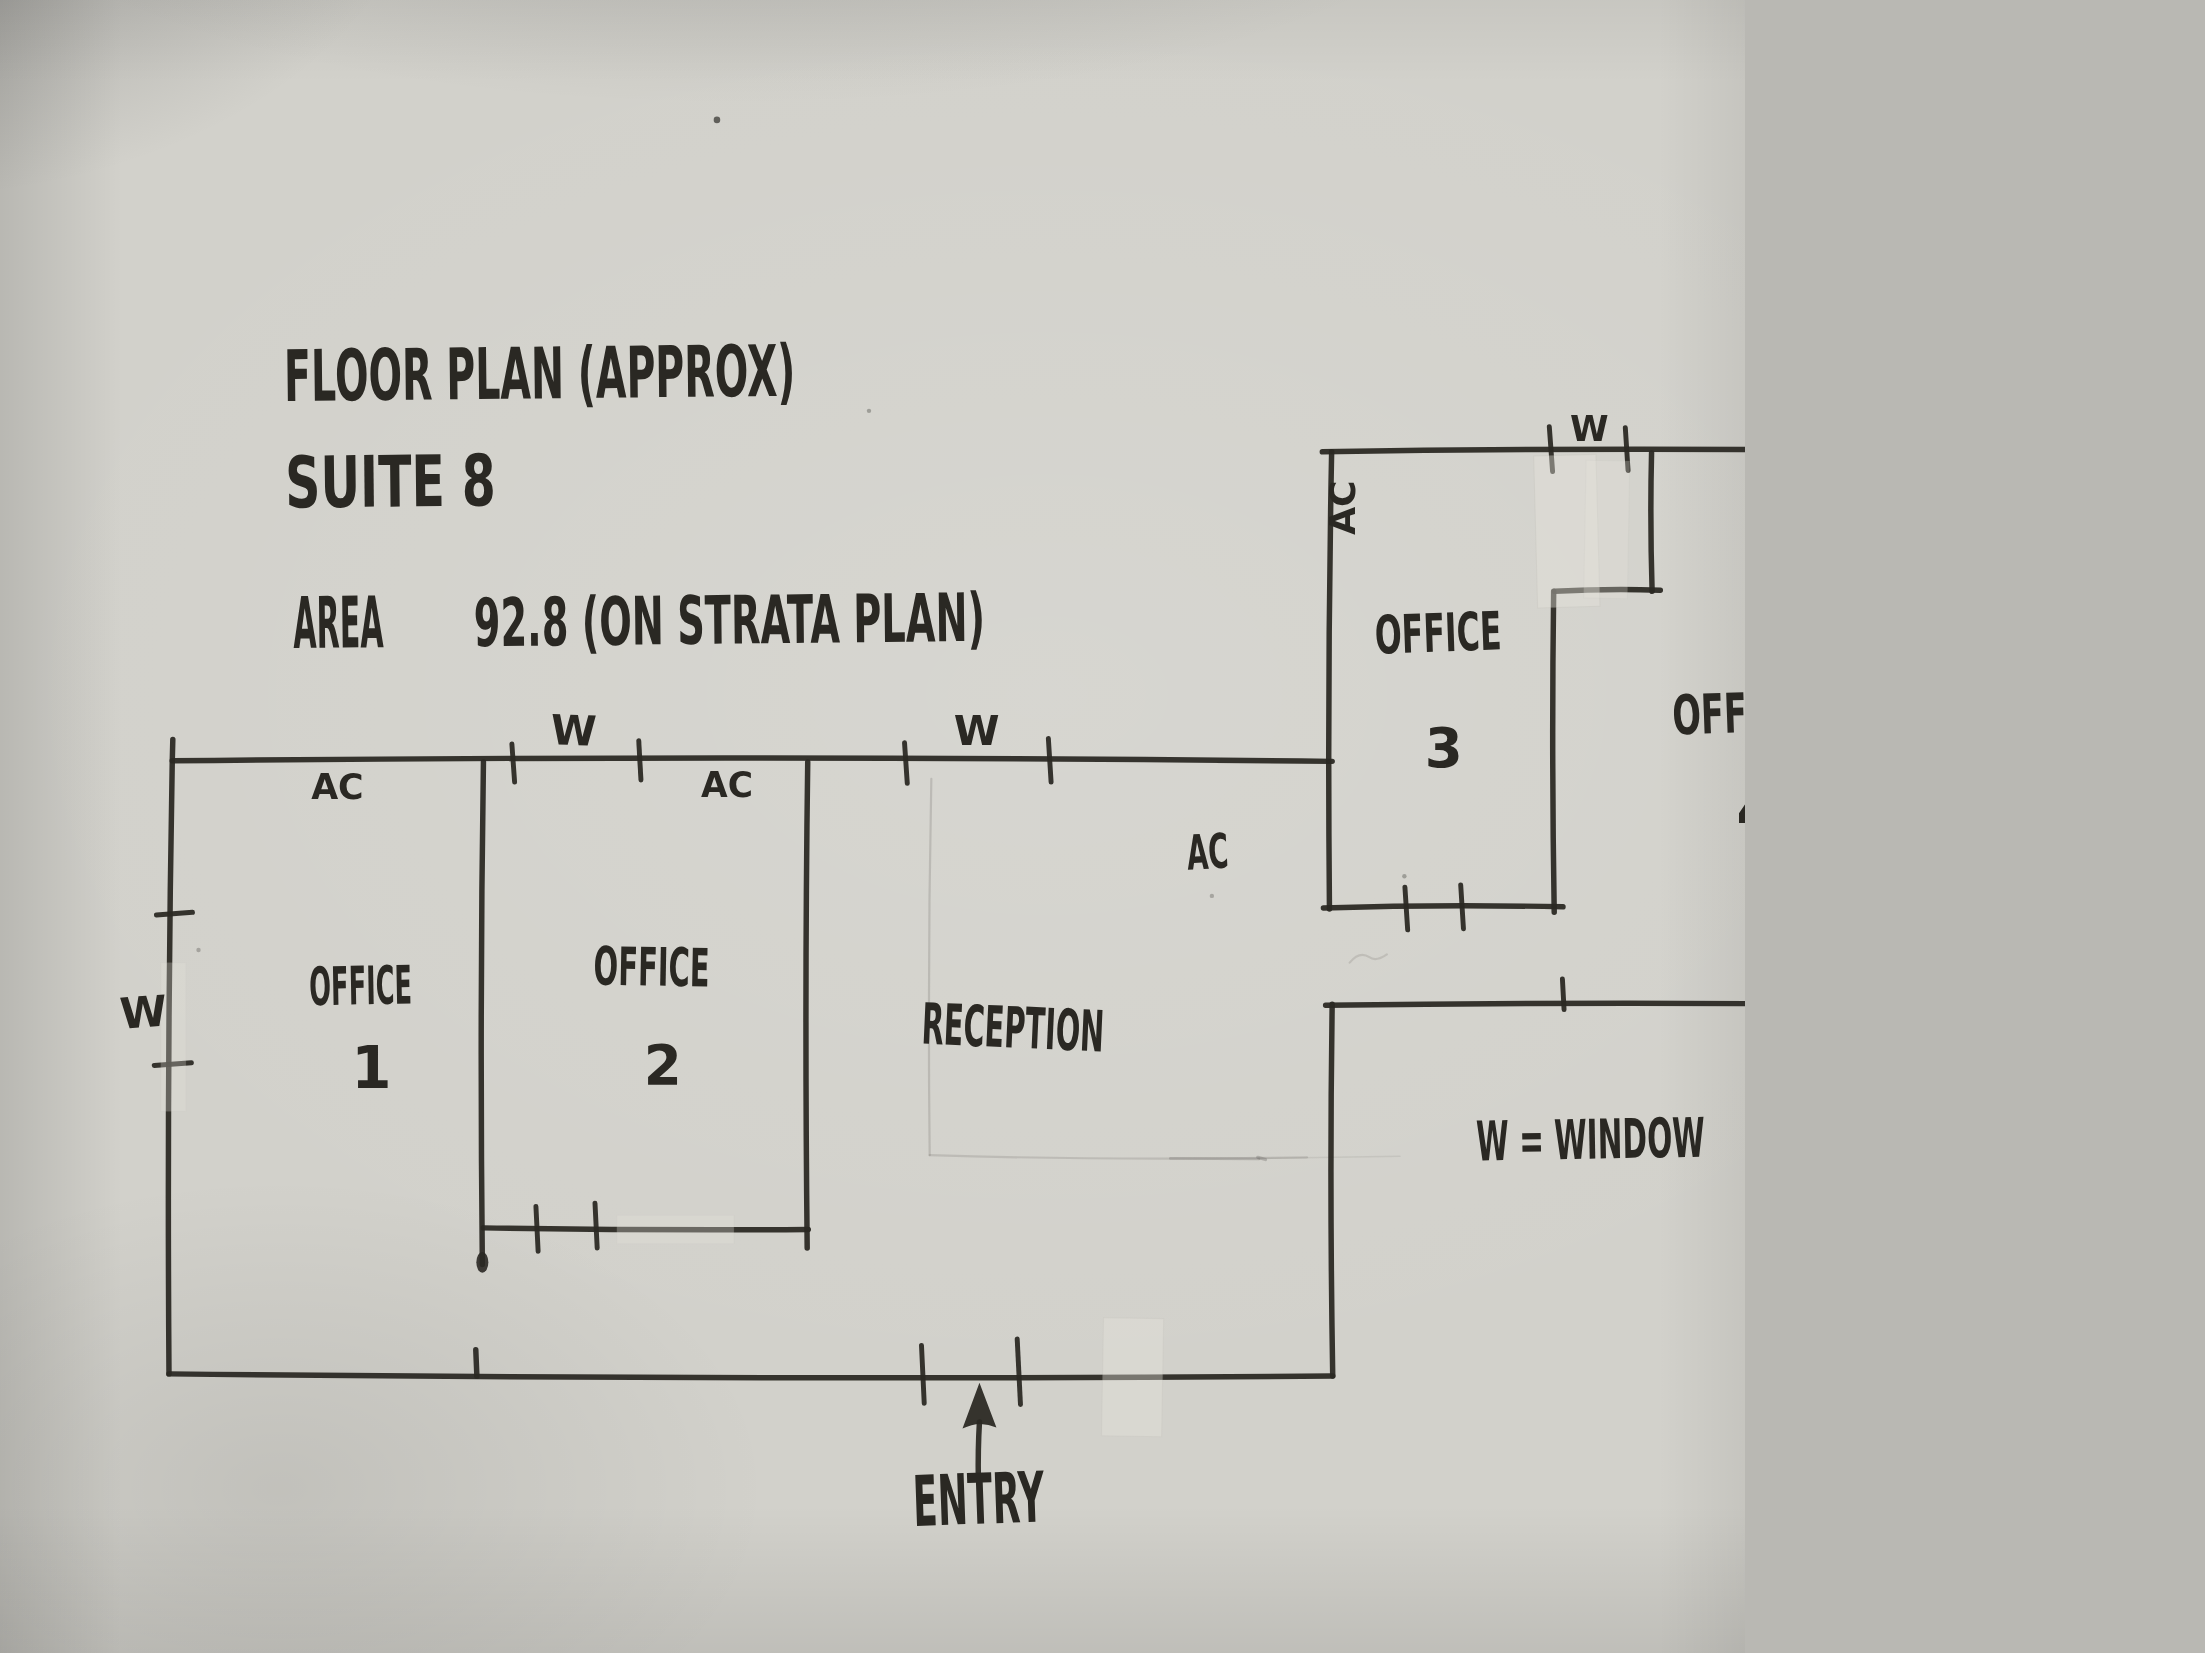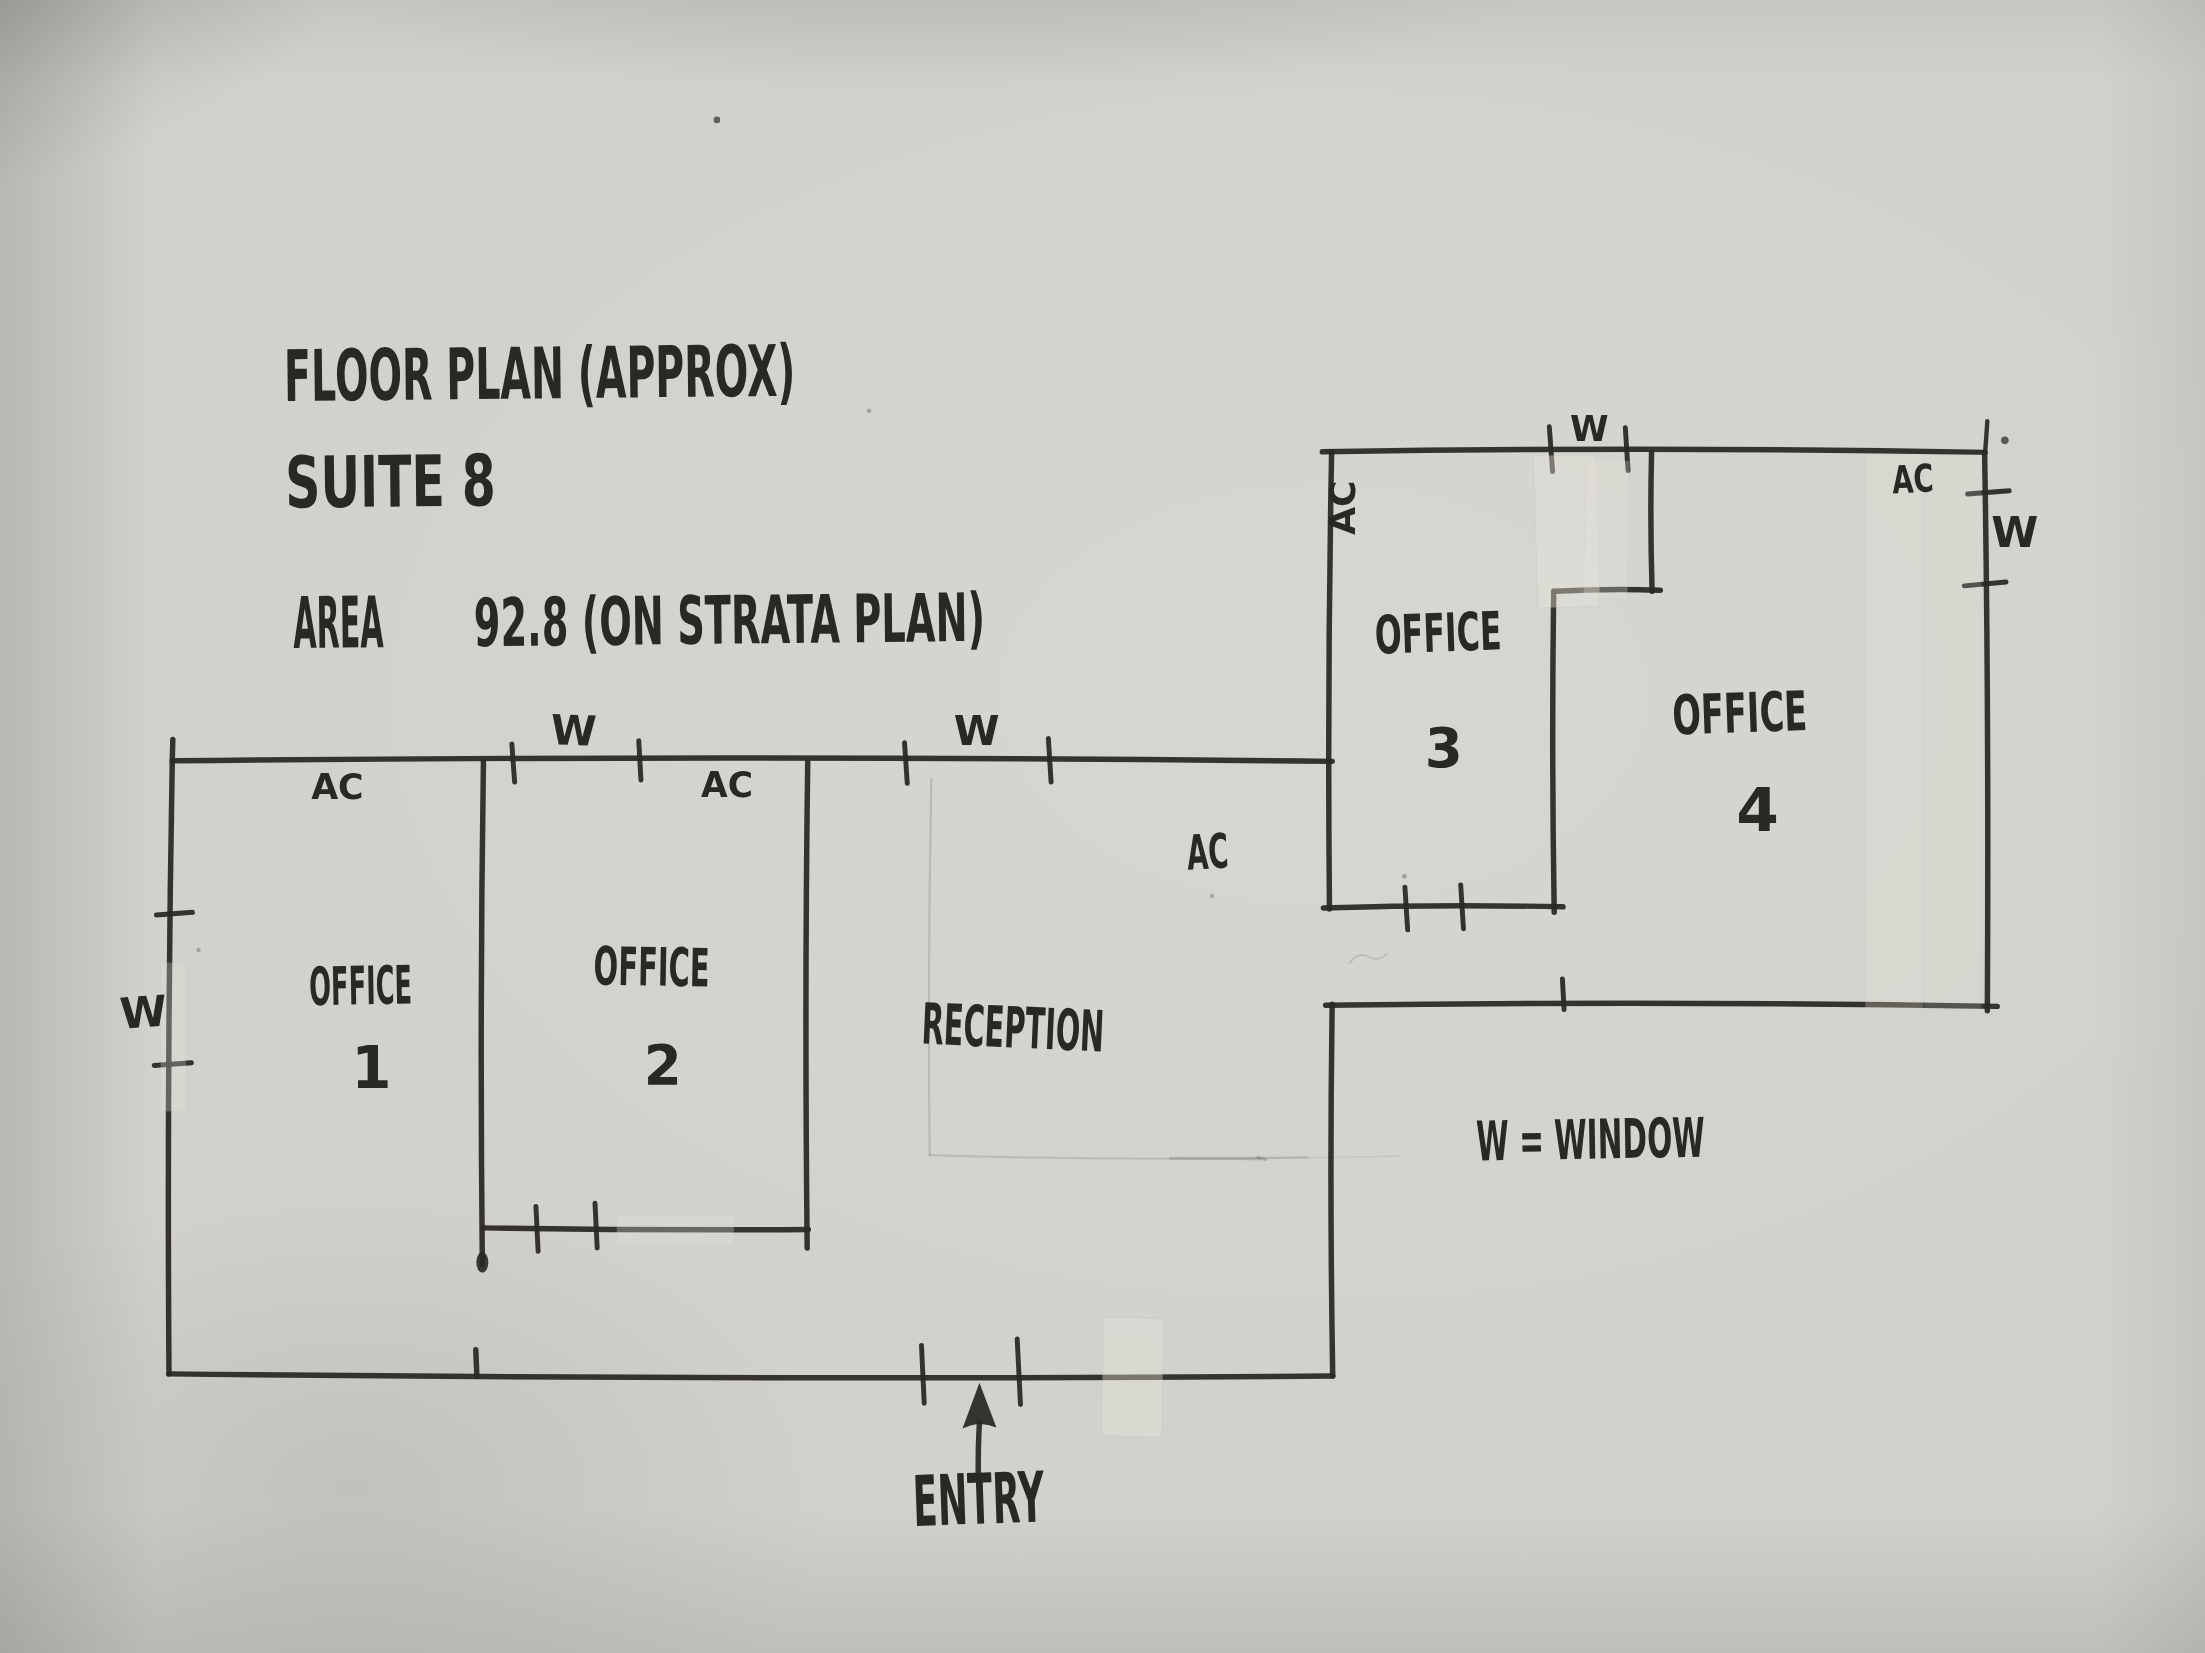--- a/index.html
+++ b/index.html
@@ -1,18 +1,18 @@
 <!DOCTYPE html>
 <html style="font-size:8.8px"><head>
 <meta charset="utf-8">
 <style>
   html,body{margin:0;padding:0;background:#b9b8b3;}
   #stage{
     position:relative;
-    width:2205px;height:1654px;
+    width:1745px;height:1654px;
     overflow:hidden;
     font-family:"DejaVu Sans",sans-serif;
   }
   #paper{
     position:absolute;inset:0;
     background-color:#d2d1cb;
     background-image:
       radial-gradient(930px 629px at -6% -10%, rgba(25,25,28,.30), rgba(25,25,28,0) 58%),
       radial-gradient(1258px 410px at 42% -9%, rgba(25,25,28,.14), rgba(0,0,0,0) 62%),
       linear-gradient(90deg, rgba(0,0,0,.12), rgba(0,0,0,0) 7%),

